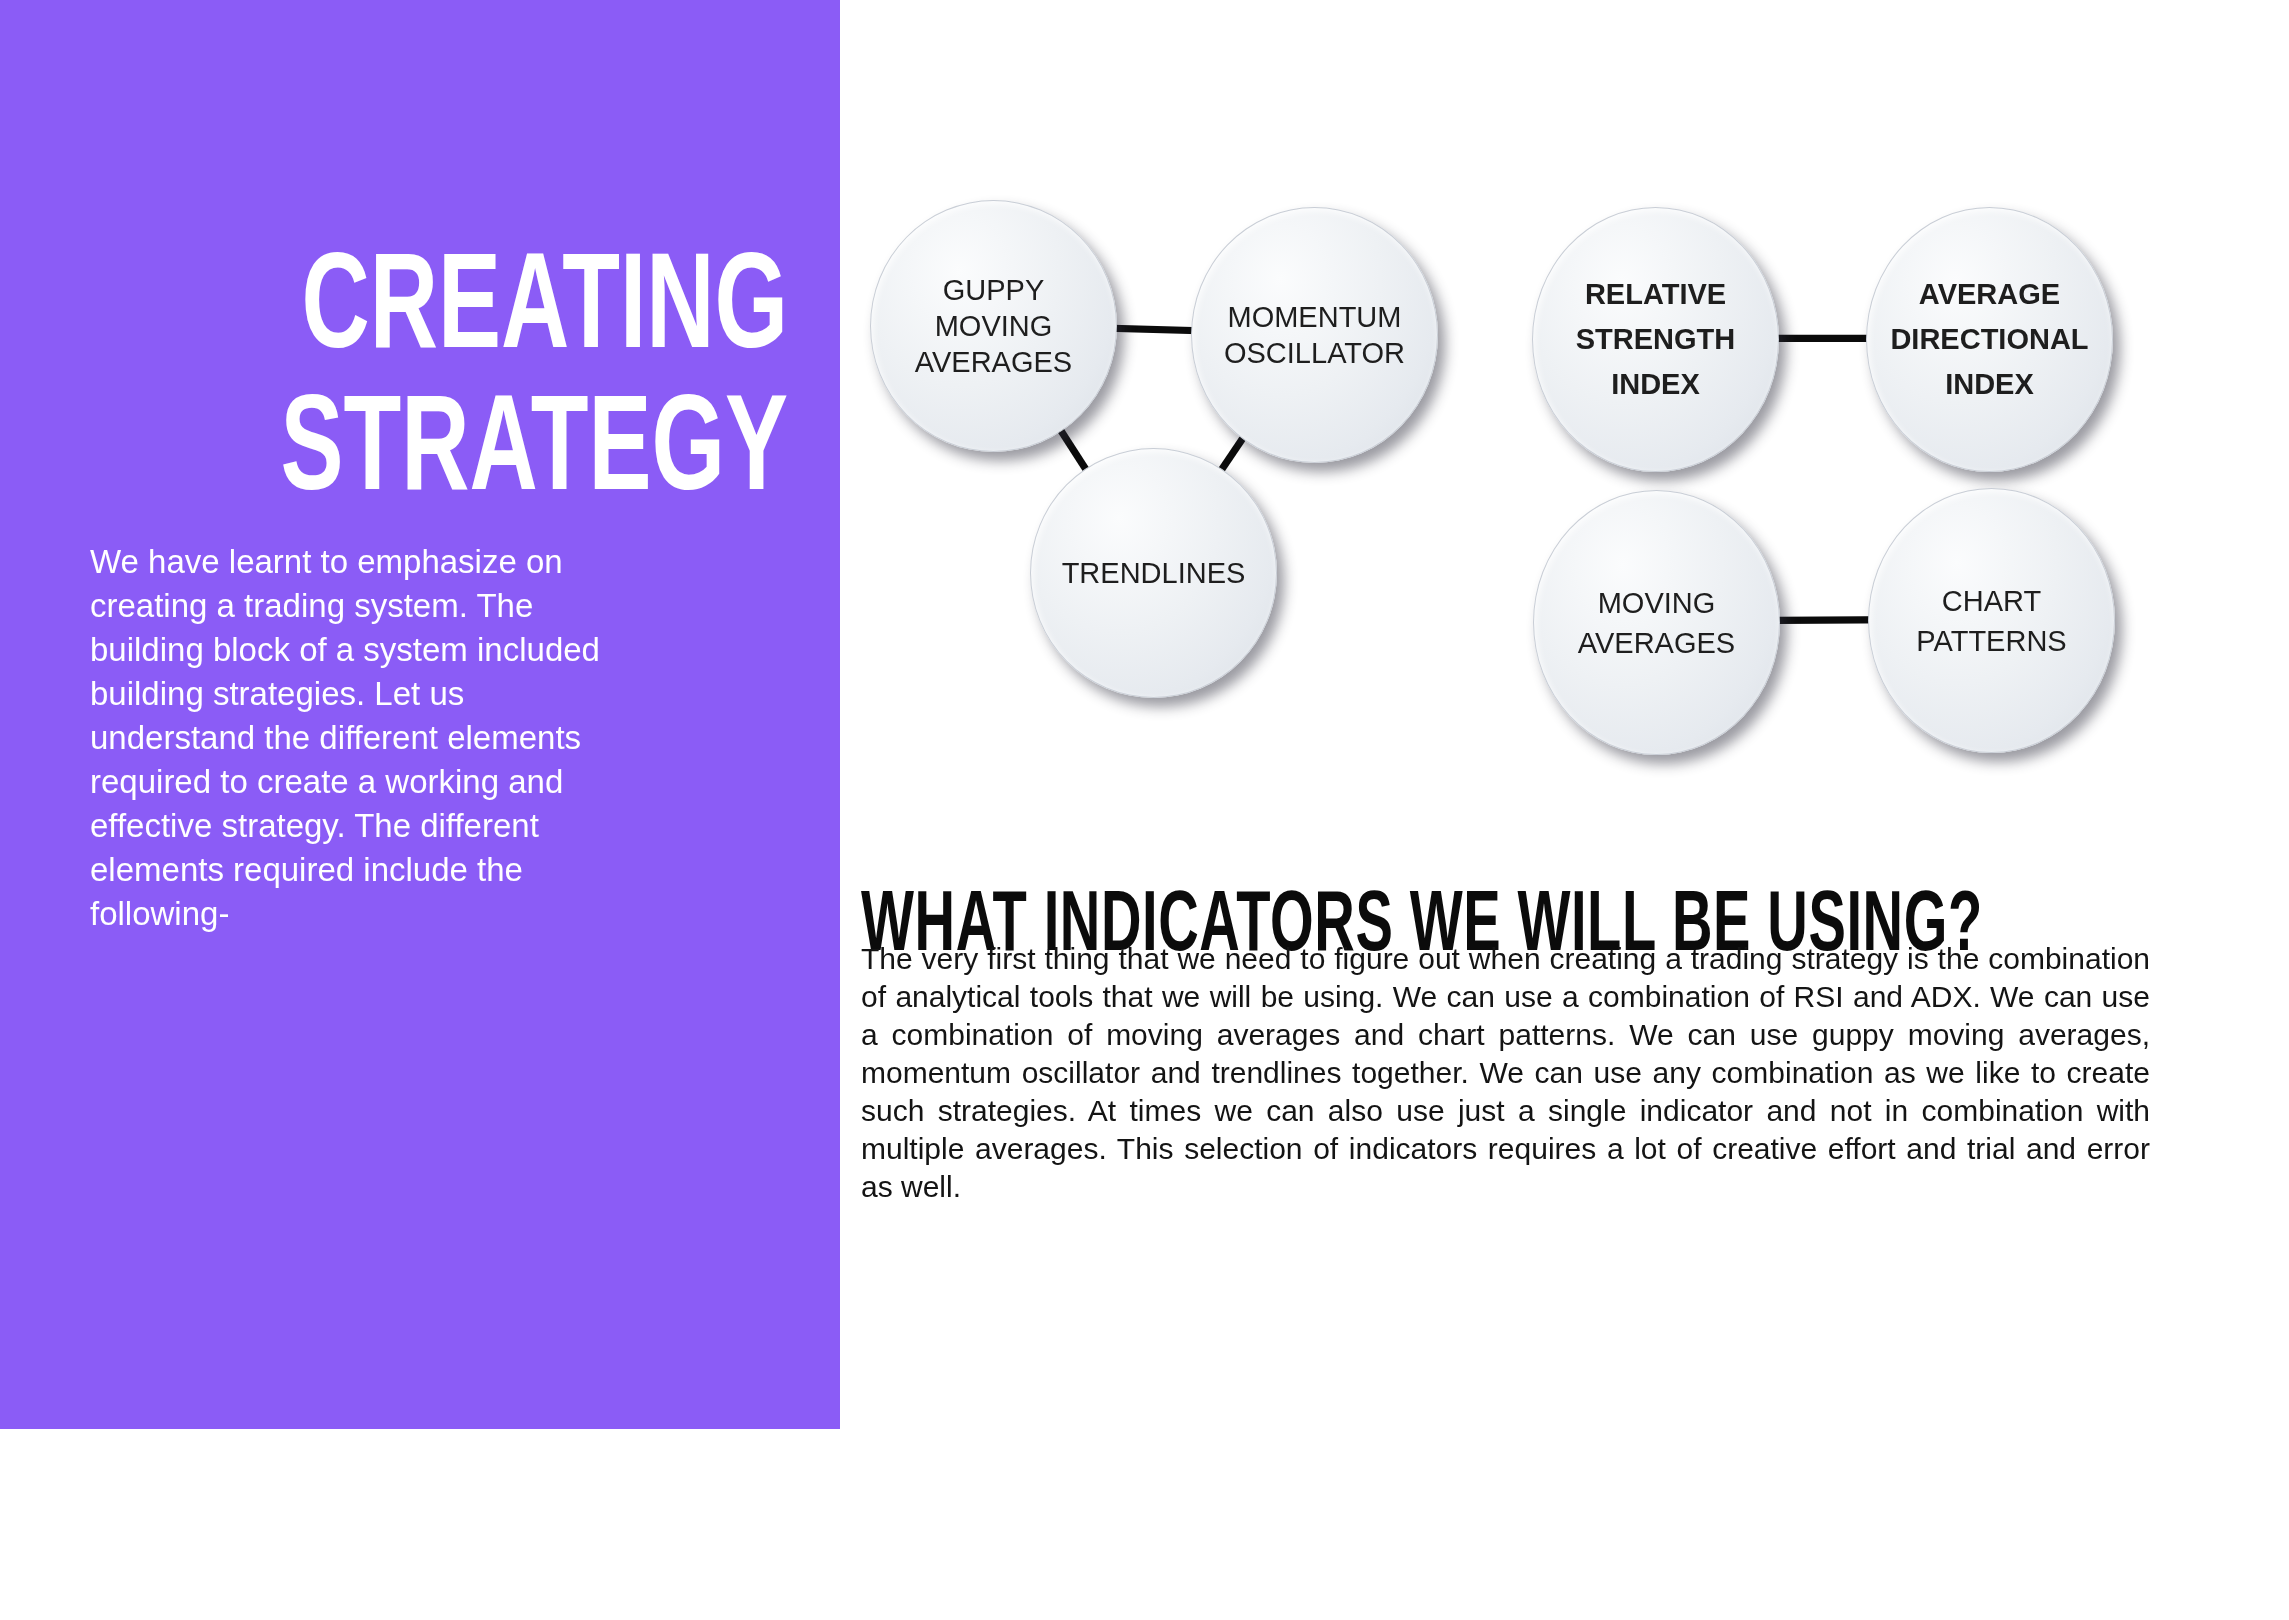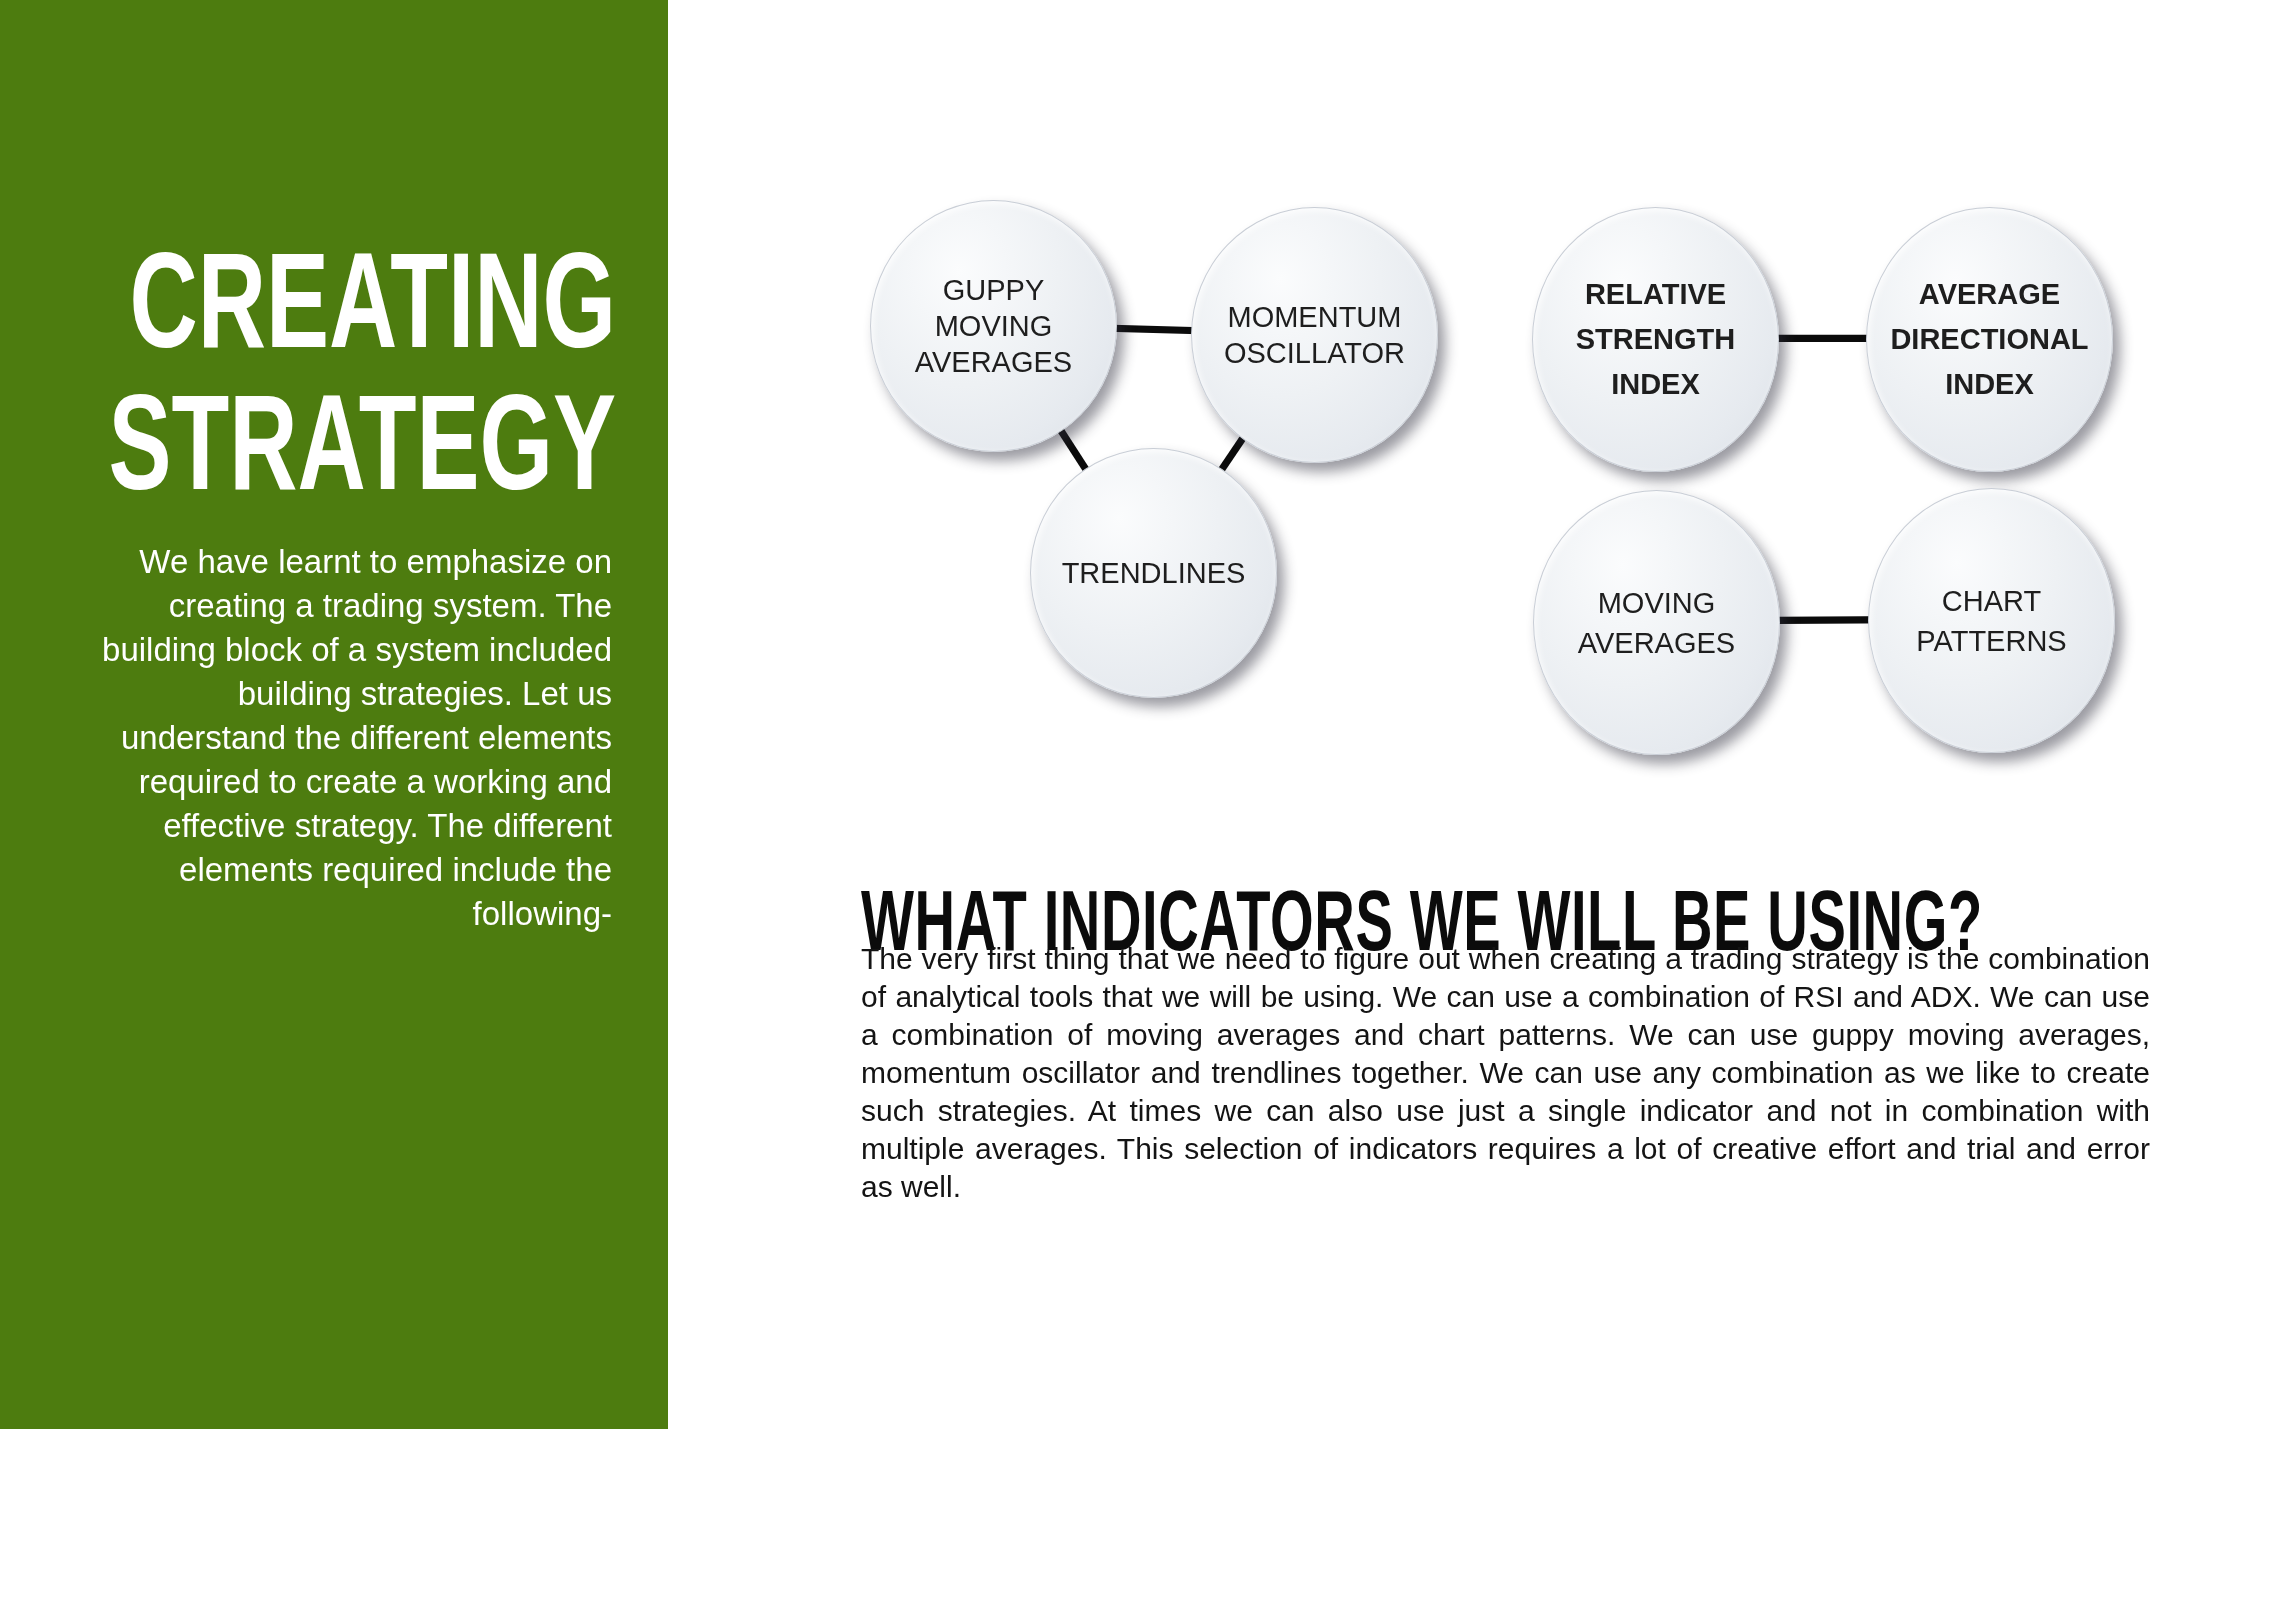--- a/index.html
+++ b/index.html
@@ -7,34 +7,34 @@
     position:relative;
     width:2290px;
     height:1620px;
     background:#ffffff;
     overflow:hidden;
     font-family:"Liberation Sans", sans-serif;
   }
   
   .sidebar{
     position:absolute; left:0; top:0;
-    width:668px; height:1429px;
-    background:#4d7c0f;
+    width:840px; height:1429px;
+    background:#8b5cf6;
   }
   .title{
     position:absolute; top:230px; right:52px;
     color:#ffffff; font-weight:bold;
     font-size:135px; line-height:142px;
     text-align:right; white-space:nowrap;
   }
   .title-line{ transform:scaleX(0.70); transform-origin:100% 50%; }
   .sidebar-para{
     position:absolute; top:540px; left:90px; right:56px;
     color:#ffffff; font-size:33px; line-height:44px;
-    text-align:right; white-space:pre-line;
+    white-space:pre-line;
   }
   
   .edges{ position:absolute; left:0; top:0; z-index:1; }
   .node{
     position:absolute; z-index:2;
     border-radius:50%;
     display:flex; align-items:center; justify-content:center;
     text-align:center; white-space:pre-line;
     color:#1e1e1e; font-size:29px;
     background:radial-gradient(ellipse at 36% 28%, #fbfcfd 0%, #eef1f4 45%, #e6eaef 72%, #d9dee5 100%);

